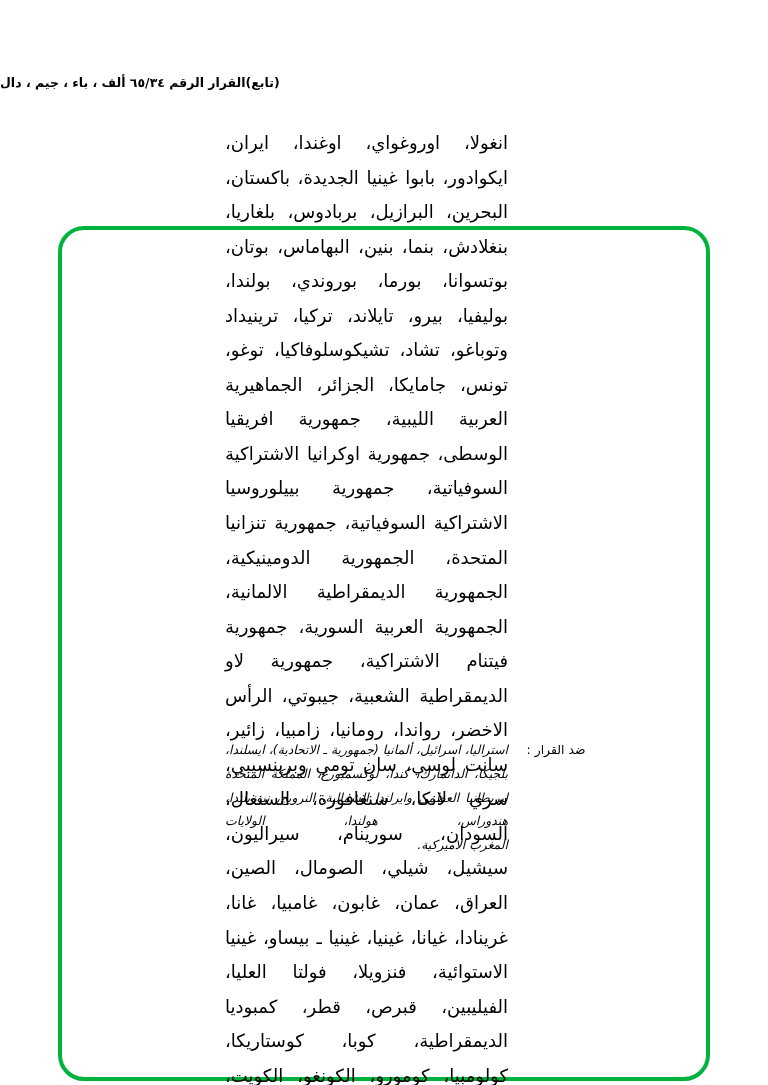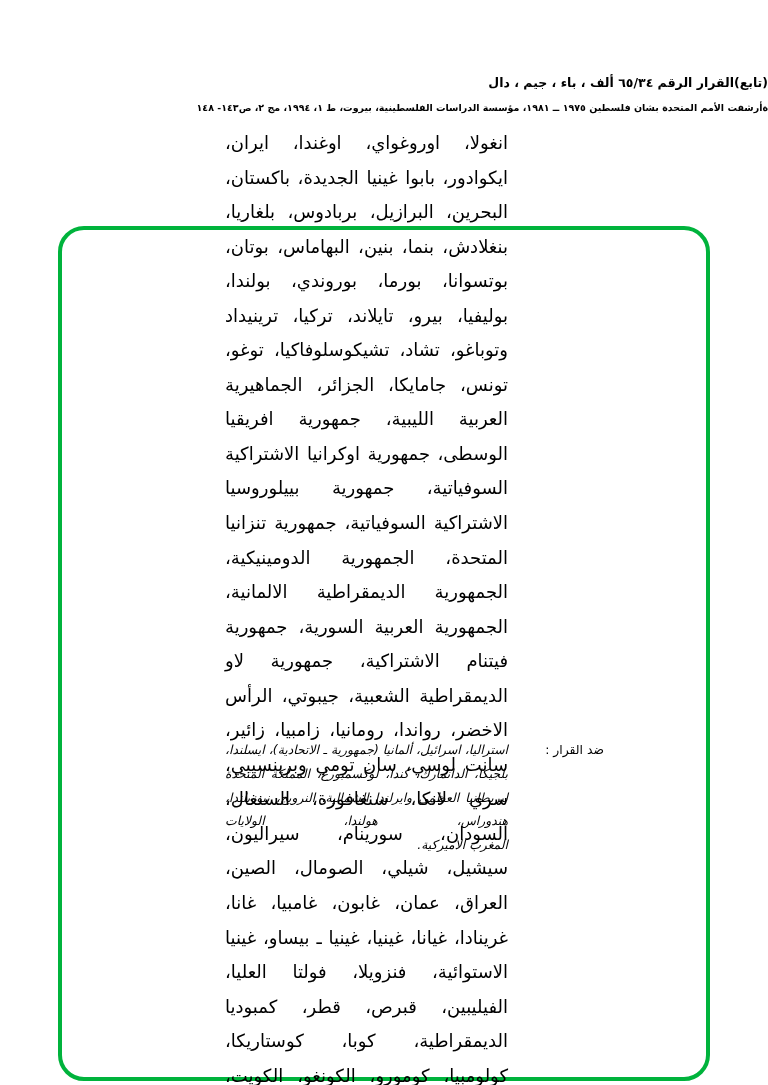--- a/index.html
+++ b/index.html
@@ -15,21 +15,21 @@
     position: relative;
     overflow: hidden;
   }
   .page {
     width: 768px;
     height: 1085px;
     box-sizing: border-box;
     position: relative;
   }
   .doc-header {
-    text-align: right;
+    text-align: left;
     margin-top: 74px;
   }
   .header-title {
     font-size: 12.5px;
     font-weight: bold;
     letter-spacing: 0px;
     line-height: 1.4;
     direction: rtl;
   }
   .header-source {
@@ -71,42 +71,41 @@
     width: 379px;
     direction: rtl;
     display: flex;
     gap: 0px;
     font-size: 12.4px;
     line-height: 1.92;
   }
   .against-label {
     width: 96px;
     flex: 0 0 96px;
-    text-align: right;
+    text-align: center;
     white-space: nowrap;
   }
   .against-text {
     width: 283px;
     flex: 0 0 283px;
     text-align: justify;
     text-align-last: justify;
     font-style: italic;
   }
   .against-text .last-line {
     text-align-last: right;
   }
 </style>
 </head>
 <body>
 
 <div class="page">
 
   <div class="doc-header">
     <div class="header-title">(تابع)القرار الرقم ٦٥/٣٤ ألف ، باء ، جيم ، دال</div>
-    <div class="header-source">ةأرشفت الأمم المتحدة بشان فلسطين ١٩٧٥ ــ ١٩٨١، مؤسسة الدراسات الفلسطينية، بيروت، ط ١، ١٩٩٤، مج ٢، ص١٤٣- ١٤٨</div>
   </div>
 
   <div class="frame"></div>
 
   <div class="body-col">
     <p>انغولا، اوروغواي، اوغندا، ايران،  ايكوادور، بابوا غينيا الجديدة، باكستان، البحرين، البرازيل، بربادوس، بلغاريا، بنغلادش، بنما، بنين، البهاماس، بوتان، بوتسوانا، بورما، بوروندي، بولندا، بوليفيا، بيرو، تايلاند، تركيا، ترينيداد وتوباغو، تشاد، تشيكوسلوفاكيا، توغو، تونس، جامايكا، الجزائر، الجماهيرية العربية الليبية، جمهورية افريقيا الوسطى، جمهورية اوكرانيا الاشتراكية السوفياتية، جمهورية بييلوروسيا الاشتراكية السوفياتية، جمهورية تنزانيا المتحدة، الجمهورية الدومينيكية، الجمهورية الديمقراطية الالمانية، الجمهورية العربية السورية، جمهورية فيتنام الاشتراكية، جمهورية لاو الديمقراطية الشعبية، جيبوتي، الرأس الاخضر، رواندا، رومانيا، زامبيا، زائير، سانت لوسي، سان تومي وبرينسيبي، سري لانكا، سنغافورة، السنغال، السودان، سورينام، سيراليون، سيشيل، شيلي، الصومال، الصين، العراق، عمان، غابون، غامبيا، غانا، غرينادا، غيانا، غينيا، غينيا ـ بيساو، غينيا الاستوائية، فنزويلا، فولتا العليا، الفيليبين، قبرص، قطر، كمبوديا الديمقراطية، كوبا، كوستاريكا، كولومبيا، كومورو، الكونغو، الكويت، كينيا، لبنان، ليبيريا، ليزوتو، مالطا، مالي، ماليزيا، مدغشقر، مصر، المغرب، ملديف، المملكة العربية السعودية، منغوليا، موريتانيا، موريشيوس، موزامبيق، نيبال، النيجر، نيجيريا، هايتي، الهند، هنغاريا، اليمن، اليمن الديمقراطية، يوغـسلافيا، اليونان.</p>
   </div>
 
   <div class="against-block">
     <div class="against-label">ضد القرار  :</div>

